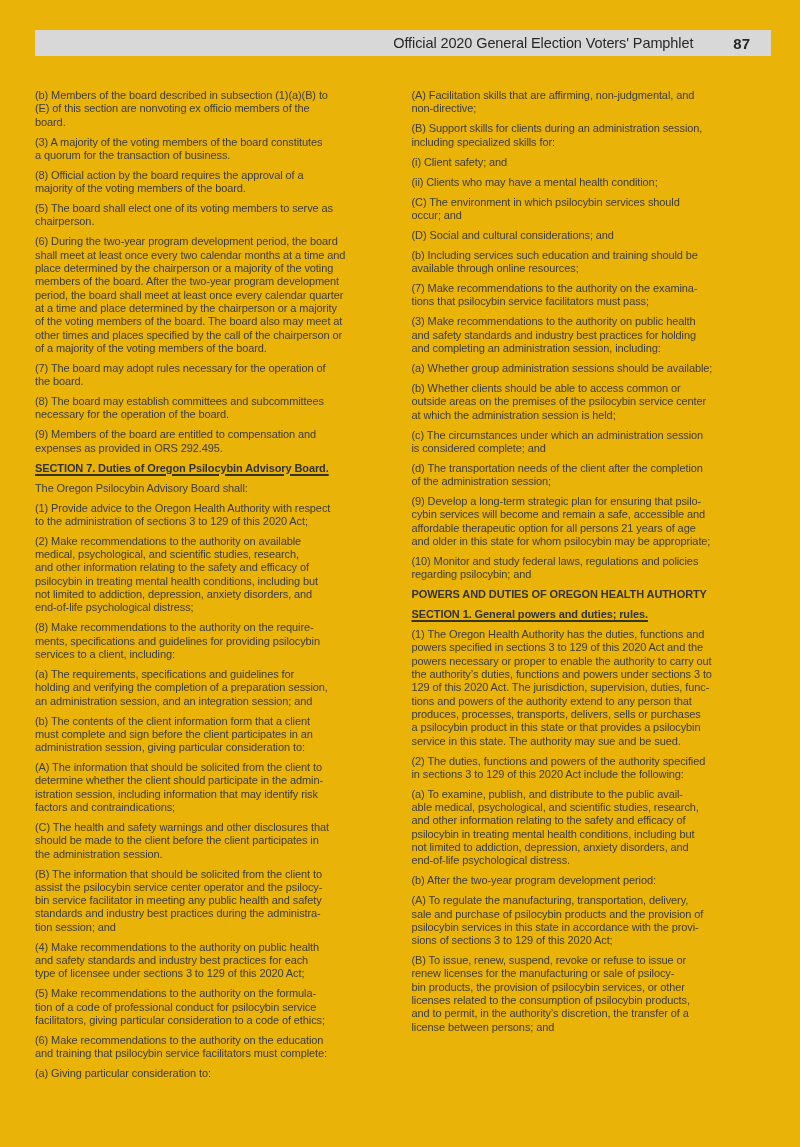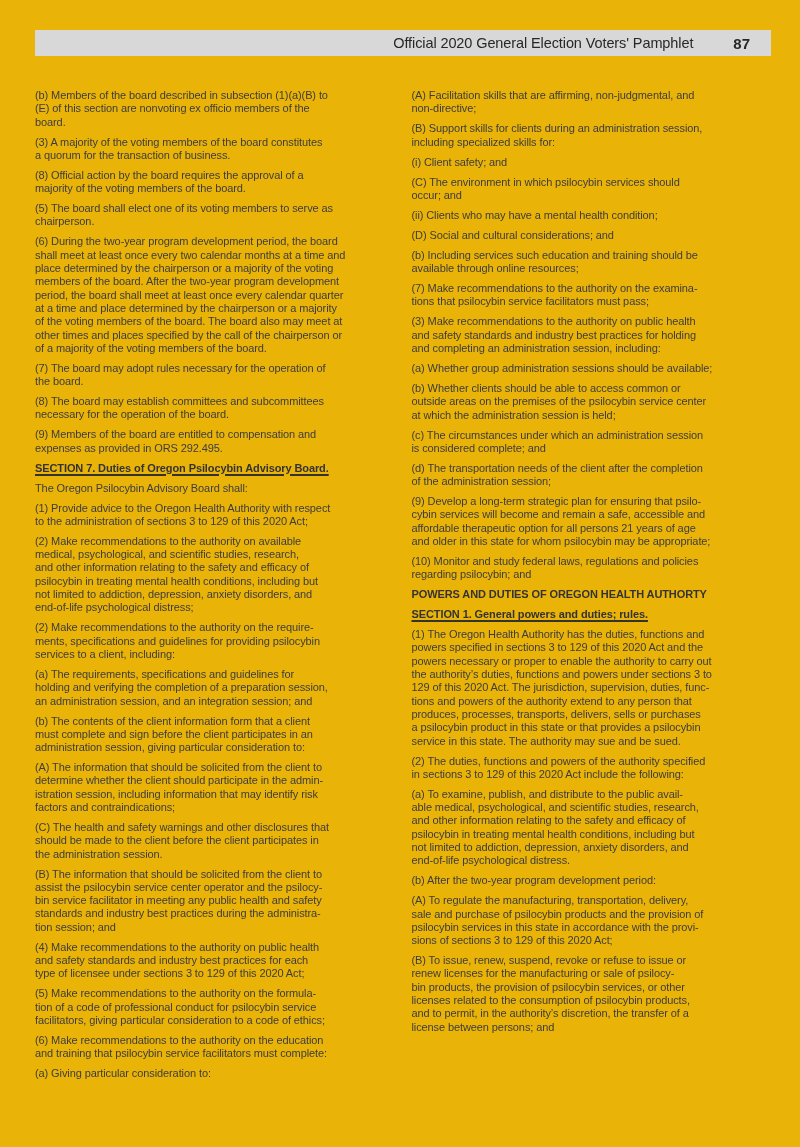--- a/index.html
+++ b/index.html
@@ -111,21 +111,21 @@
       <p class="para section-heading">SECTION 7. Duties of Oregon Psilocybin Advisory Board.</p>
       <p class="para">The Oregon Psilocybin Advisory Board shall:</p>
       <p class="para">(1) Provide advice to the Oregon Health Authority with respect
 to the administration of sections 3 to 129 of this 2020 Act;</p>
       <p class="para">(2) Make recommendations to the authority on available
 medical, psychological, and scientific studies, research,
 and other information relating to the safety and efficacy of
 psilocybin in treating mental health conditions, including but
 not limited to addiction, depression, anxiety disorders, and
 end-of-life psychological distress;</p>
-      <p class="para">(2) Make recommendations to the authority on the require-
+      <p class="para">(8) Make recommendations to the authority on the require-
 ments, specifications and guidelines for providing psilocybin
 services to a client, including:</p>
       <p class="para">(a) The requirements, specifications and guidelines for
 holding and verifying the completion of a preparation session,
 an administration session, and an integration session; and</p>
       <p class="para">(b) The contents of the client information form that a client
 must complete and sign before the client participates in an
 administration session, giving particular consideration to:</p>
       <p class="para">(A) The information that should be solicited from the client to
 determine whether the client should participate in the admin-
@@ -149,23 +149,23 @@
 and training that psilocybin service facilitators must complete:</p>
       <p class="para">(a) Giving particular consideration to:</p>
     </div>
 
     <div class="column">
       <p class="para">(A) Facilitation skills that are affirming, non-judgmental, and
 non-directive;</p>
       <p class="para">(B) Support skills for clients during an administration session,
 including specialized skills for:</p>
       <p class="para">(i) Client safety; and</p>
+      <p class="para">(ii) Clients who may have a mental health condition;</p>
       <p class="para">(C) The environment in which psilocybin services should
 occur; and</p>
-      <p class="para">(ii) Clients who may have a mental health condition;</p>
       <p class="para">(D) Social and cultural considerations; and</p>
       <p class="para">(b) Including services such education and training should be
 available through online resources;</p>
       <p class="para">(7) Make recommendations to the authority on the examina-
 tions that psilocybin service facilitators must pass;</p>
       <p class="para">(3) Make recommendations to the authority on public health
 and safety standards and industry best practices for holding
 and completing an administration session, including:</p>
       <p class="para">(a) Whether group administration sessions should be available;</p>
       <p class="para">(b) Whether clients should be able to access common or

